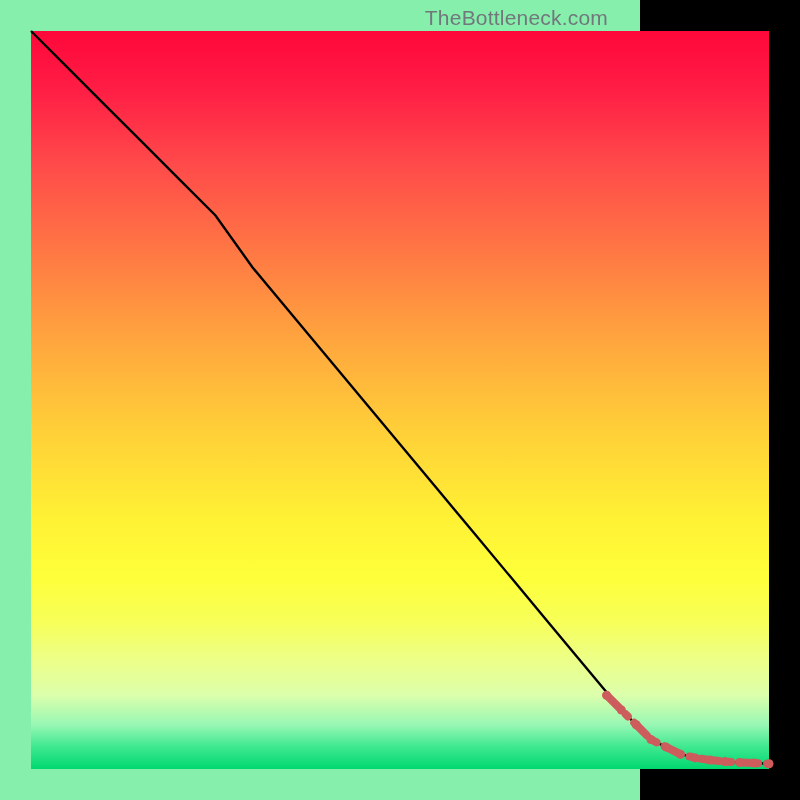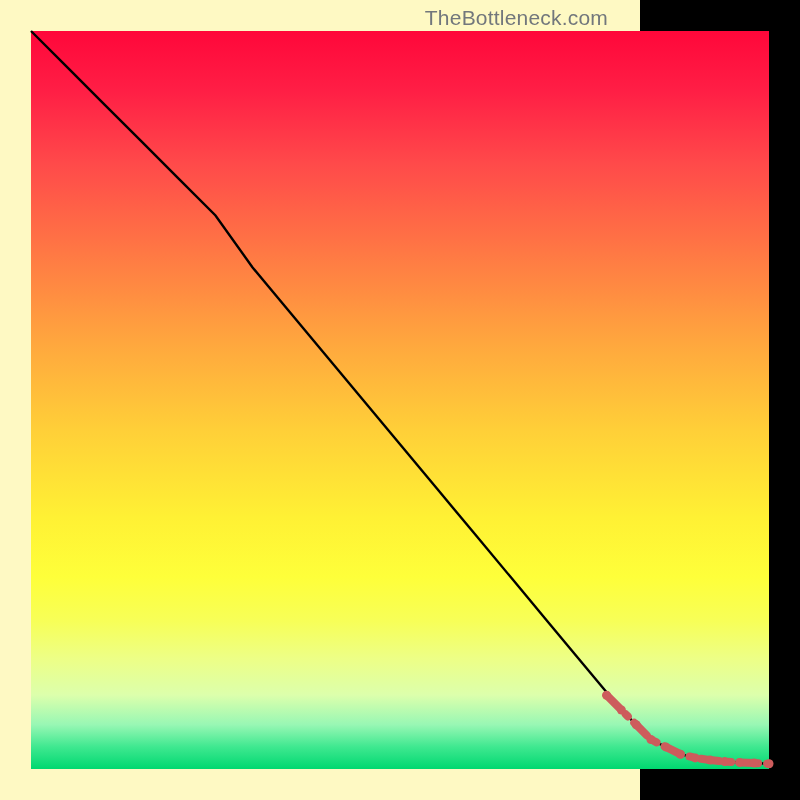--- a/index.html
+++ b/index.html
@@ -9,21 +9,21 @@
     height: 800px;
     background: #000000;
     overflow: hidden;
   }
   .frame {
     position: absolute;
     left: 0;
     top: 0;
     width: 640px;
     height: 800px;
-    background: #fef9c3;
+    background: #86efac;
   }
   .plot {
     position: absolute;
     left: 31px;
     top: 31px;
     width: 738px;
     height: 738px;
     
     background: linear-gradient(
       to bottom,

